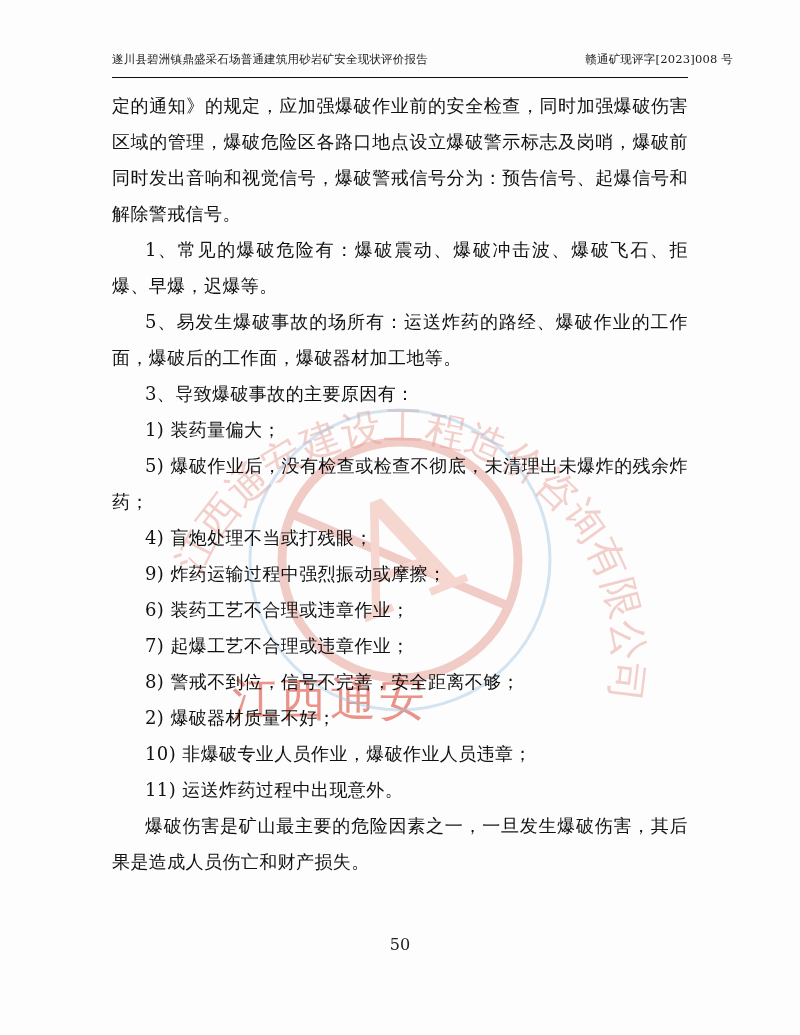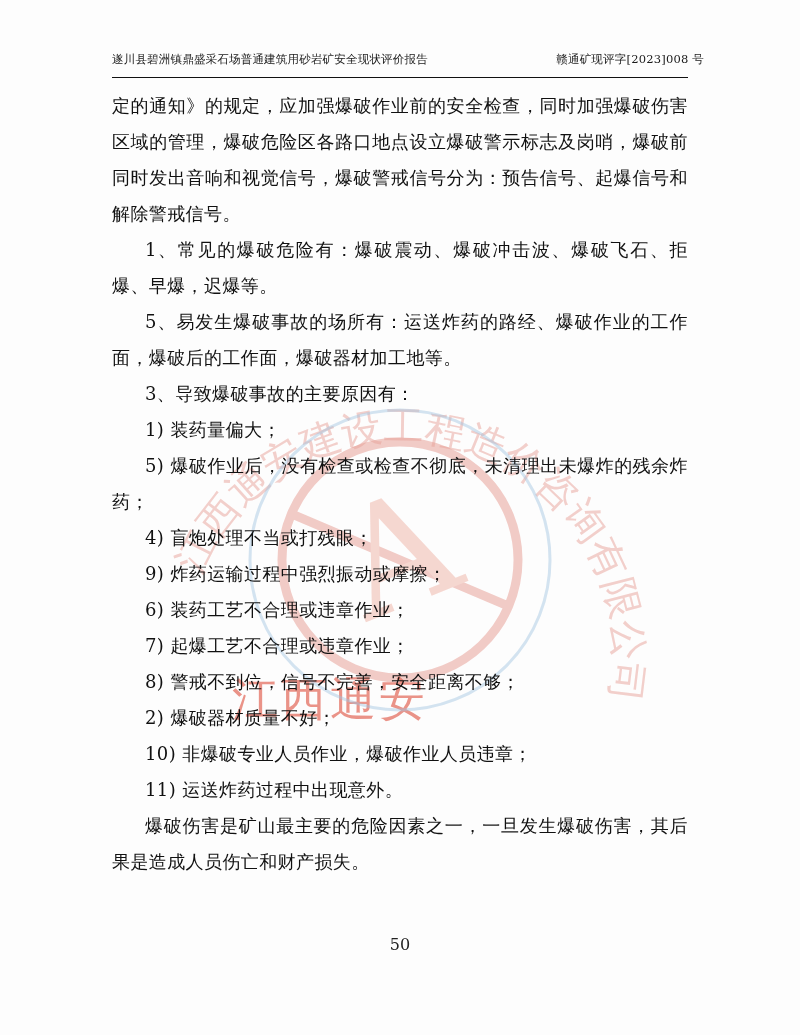--- a/index.html
+++ b/index.html
@@ -31,21 +31,21 @@
     pointer-events: none;
     z-index: 3;
   }
 
   
   .header {
     position: absolute;
     left: 0;
     top: 52px;
     width: 800px;
-    padding: 0 96px 0 112px;
+    padding: 0 67px 0 112px;
     box-sizing: border-box;
     display: flex;
     justify-content: space-between;
     align-items: center;
     font-size: 11.5px;
     color: #1a1a1a;
     font-family: "DejaVu Serif", "Liberation Serif", serif;
     letter-spacing: 0.2px;
     z-index: 4;
   }

